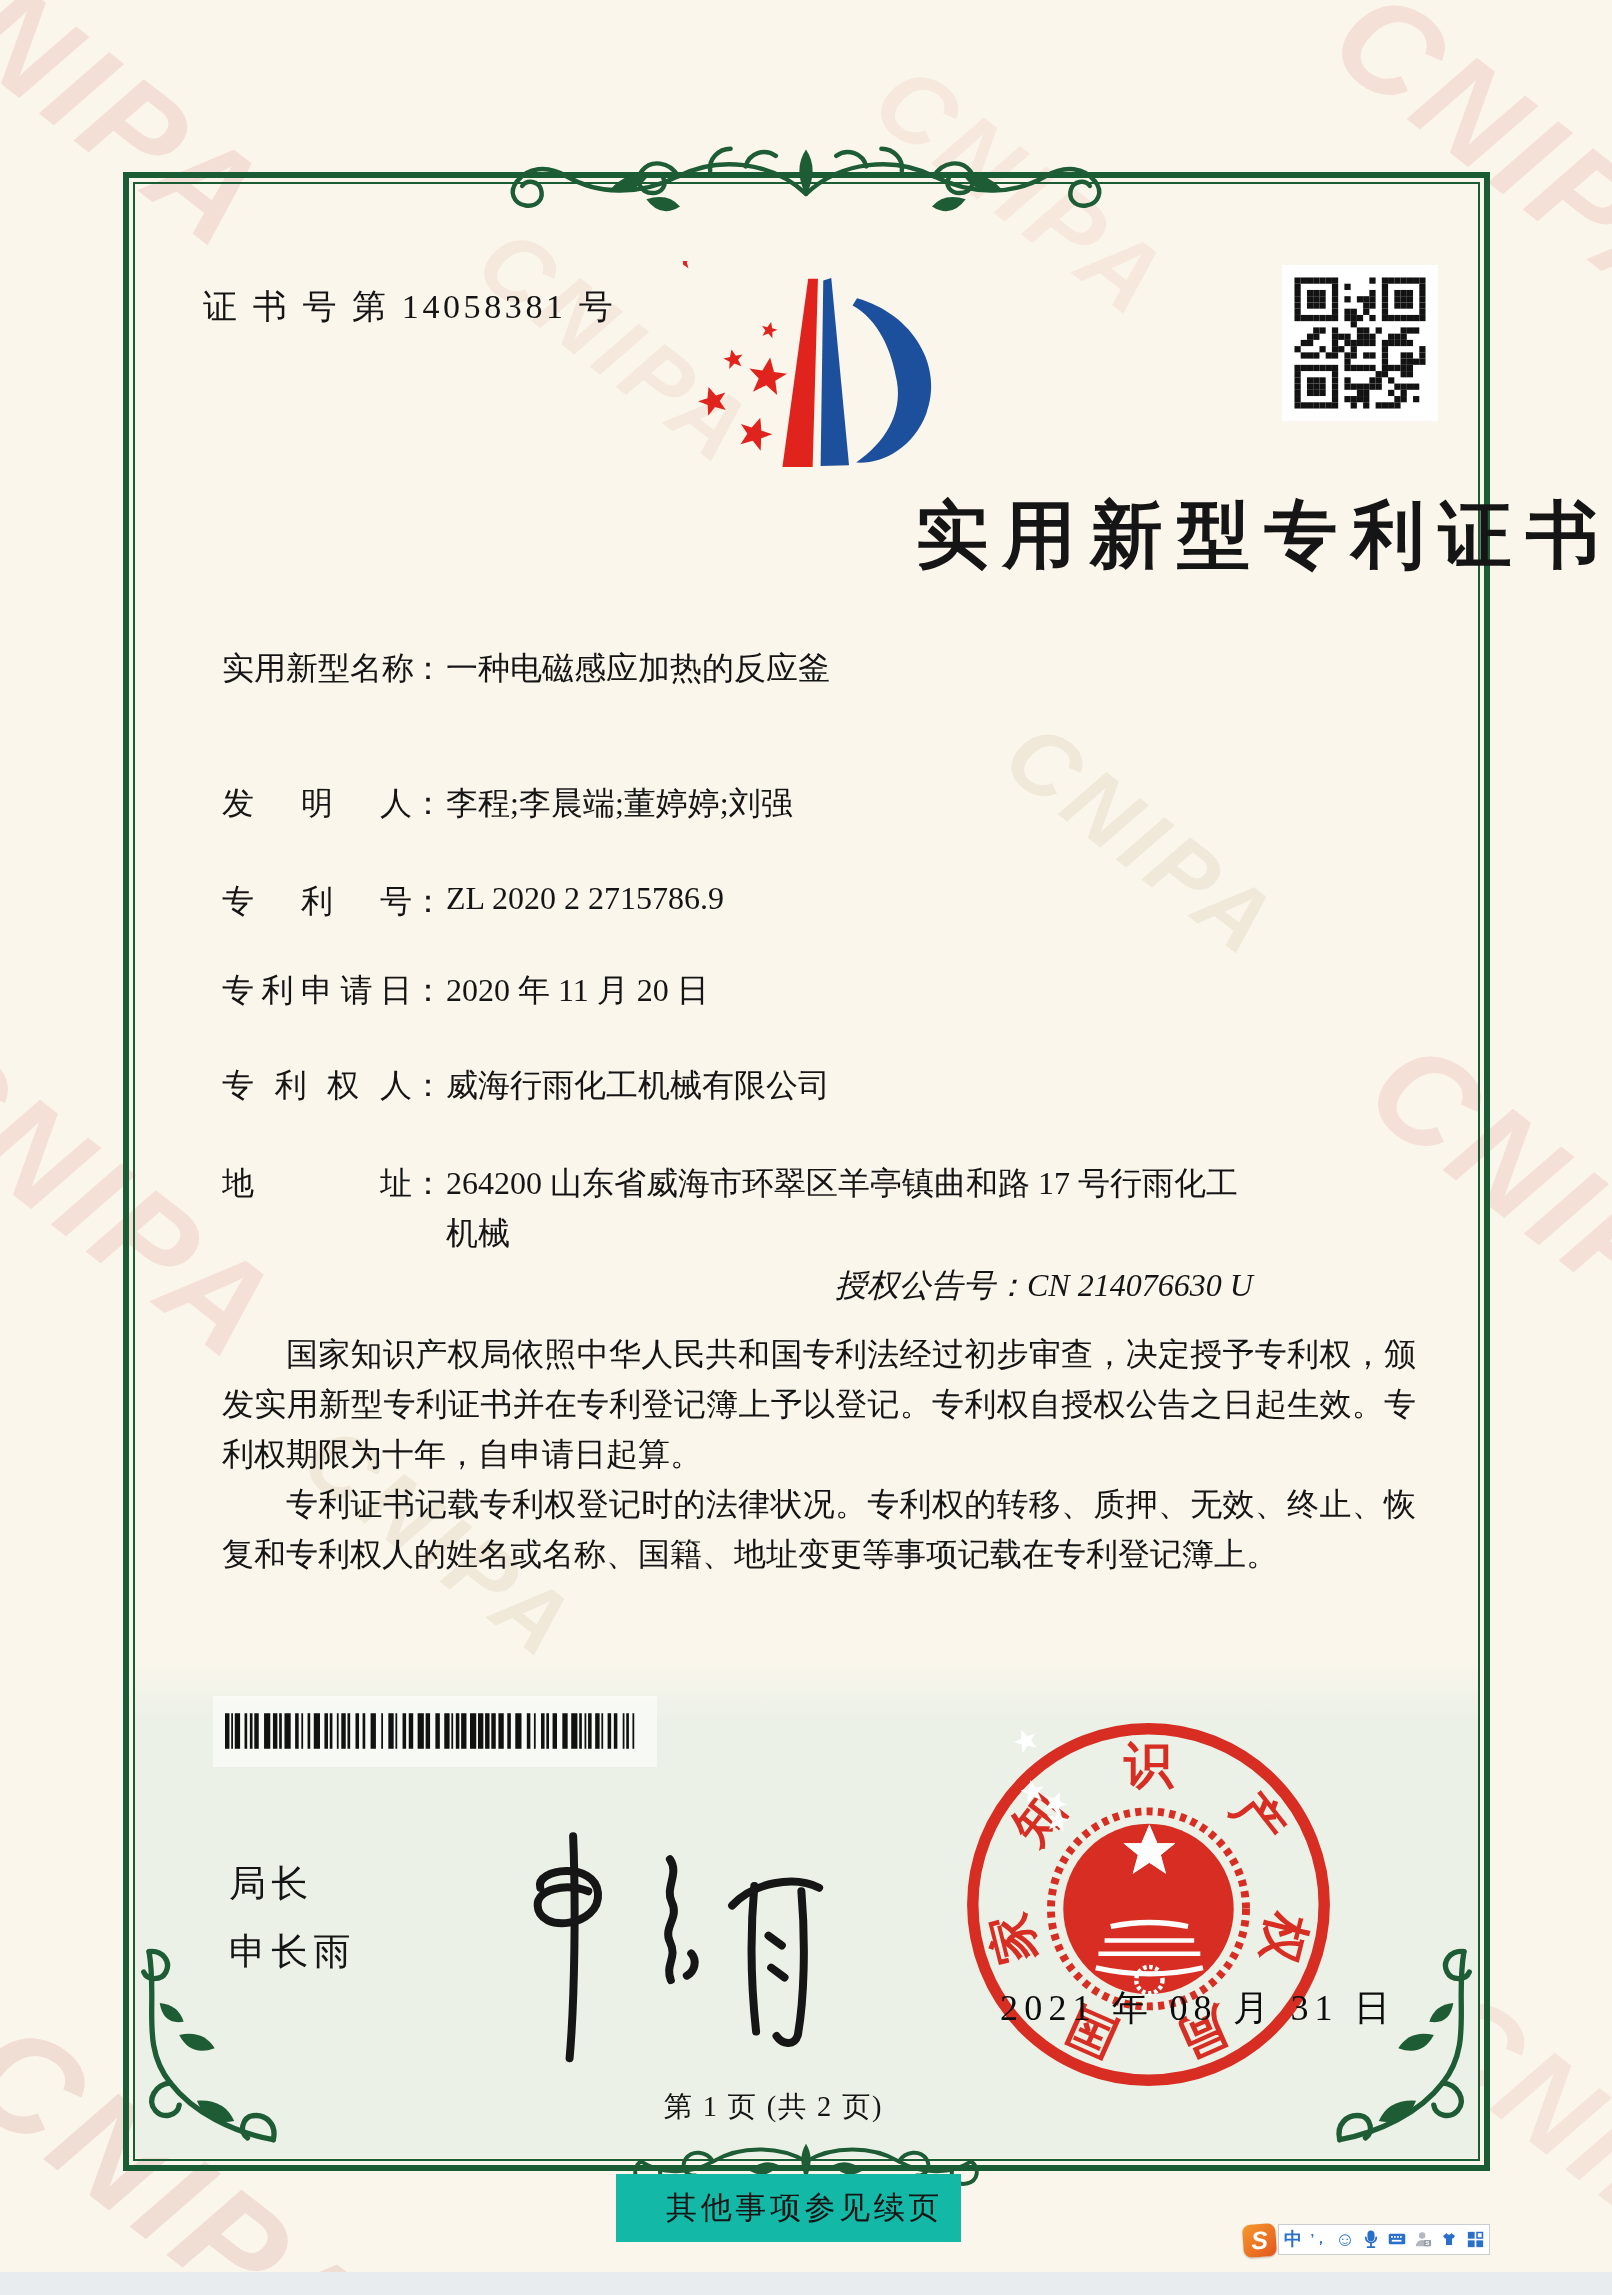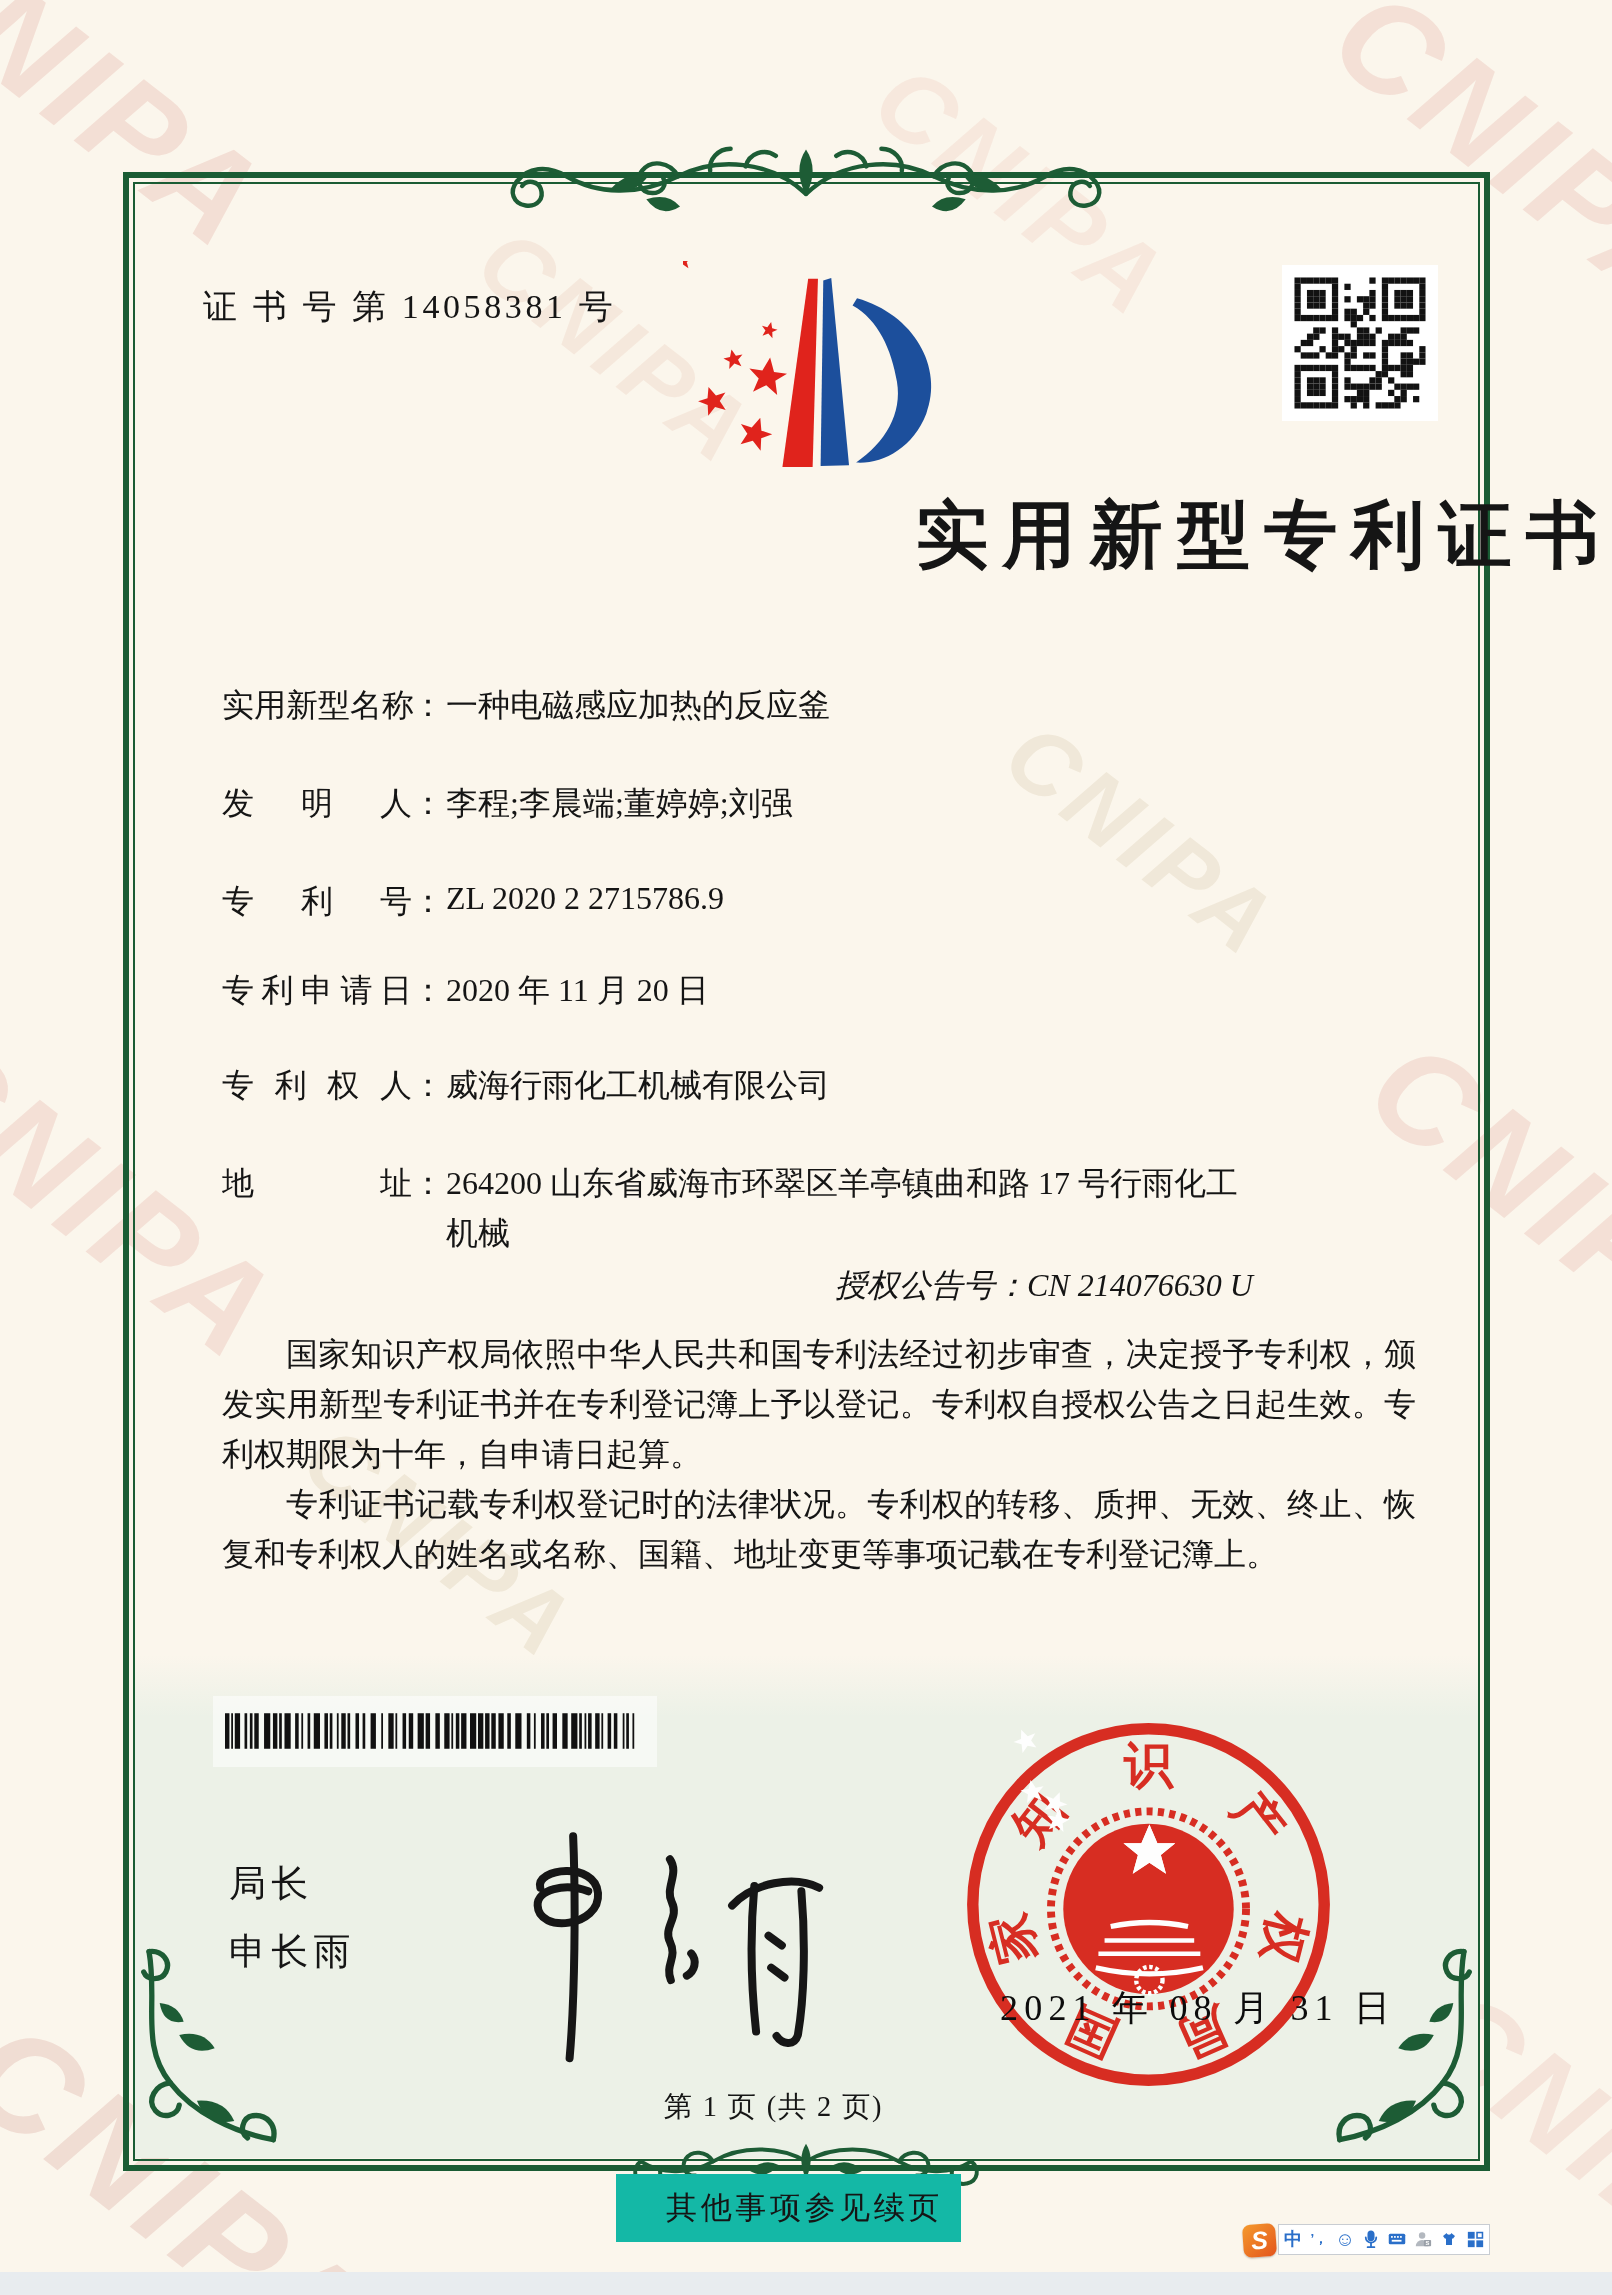--- a/index.html
+++ b/index.html
@@ -413,21 +413,21 @@
         <rect x="91" y="154" width="7" height="7"></rect>
         <rect x="105" y="154" width="7" height="7"></rect>
         <rect x="112" y="154" width="7" height="7"></rect>
         <rect x="119" y="154" width="7" height="7"></rect>
         <rect x="126" y="154" width="7" height="7"></rect>
       </g>
   </svg>
 
   <div class="doc-title">实用新型专利证书</div>
 
-  <div class="row" style="top:684px;">
+  <div class="row" style="top:647px;">
     <span class="lbl">实用新型名称</span><span class="colon">：</span><span class="val">一种电磁感应加热的反应釜</span>
   </div>
   <div class="row" style="top:782px;">
     <span class="lbl">发明人</span><span class="colon">：</span><span class="val">李程;李晨端;董婷婷;刘强</span>
   </div>
   <div class="row" style="top:880px;">
     <span class="lbl">专利号</span><span class="colon">：</span><span class="val">ZL 2020 2 2715786.9</span>
   </div>
   <div class="row" style="top:969px;">
     <span class="lbl">专利申请日</span><span class="colon">：</span><span class="val">2020 年 11 月 20 日</span>

